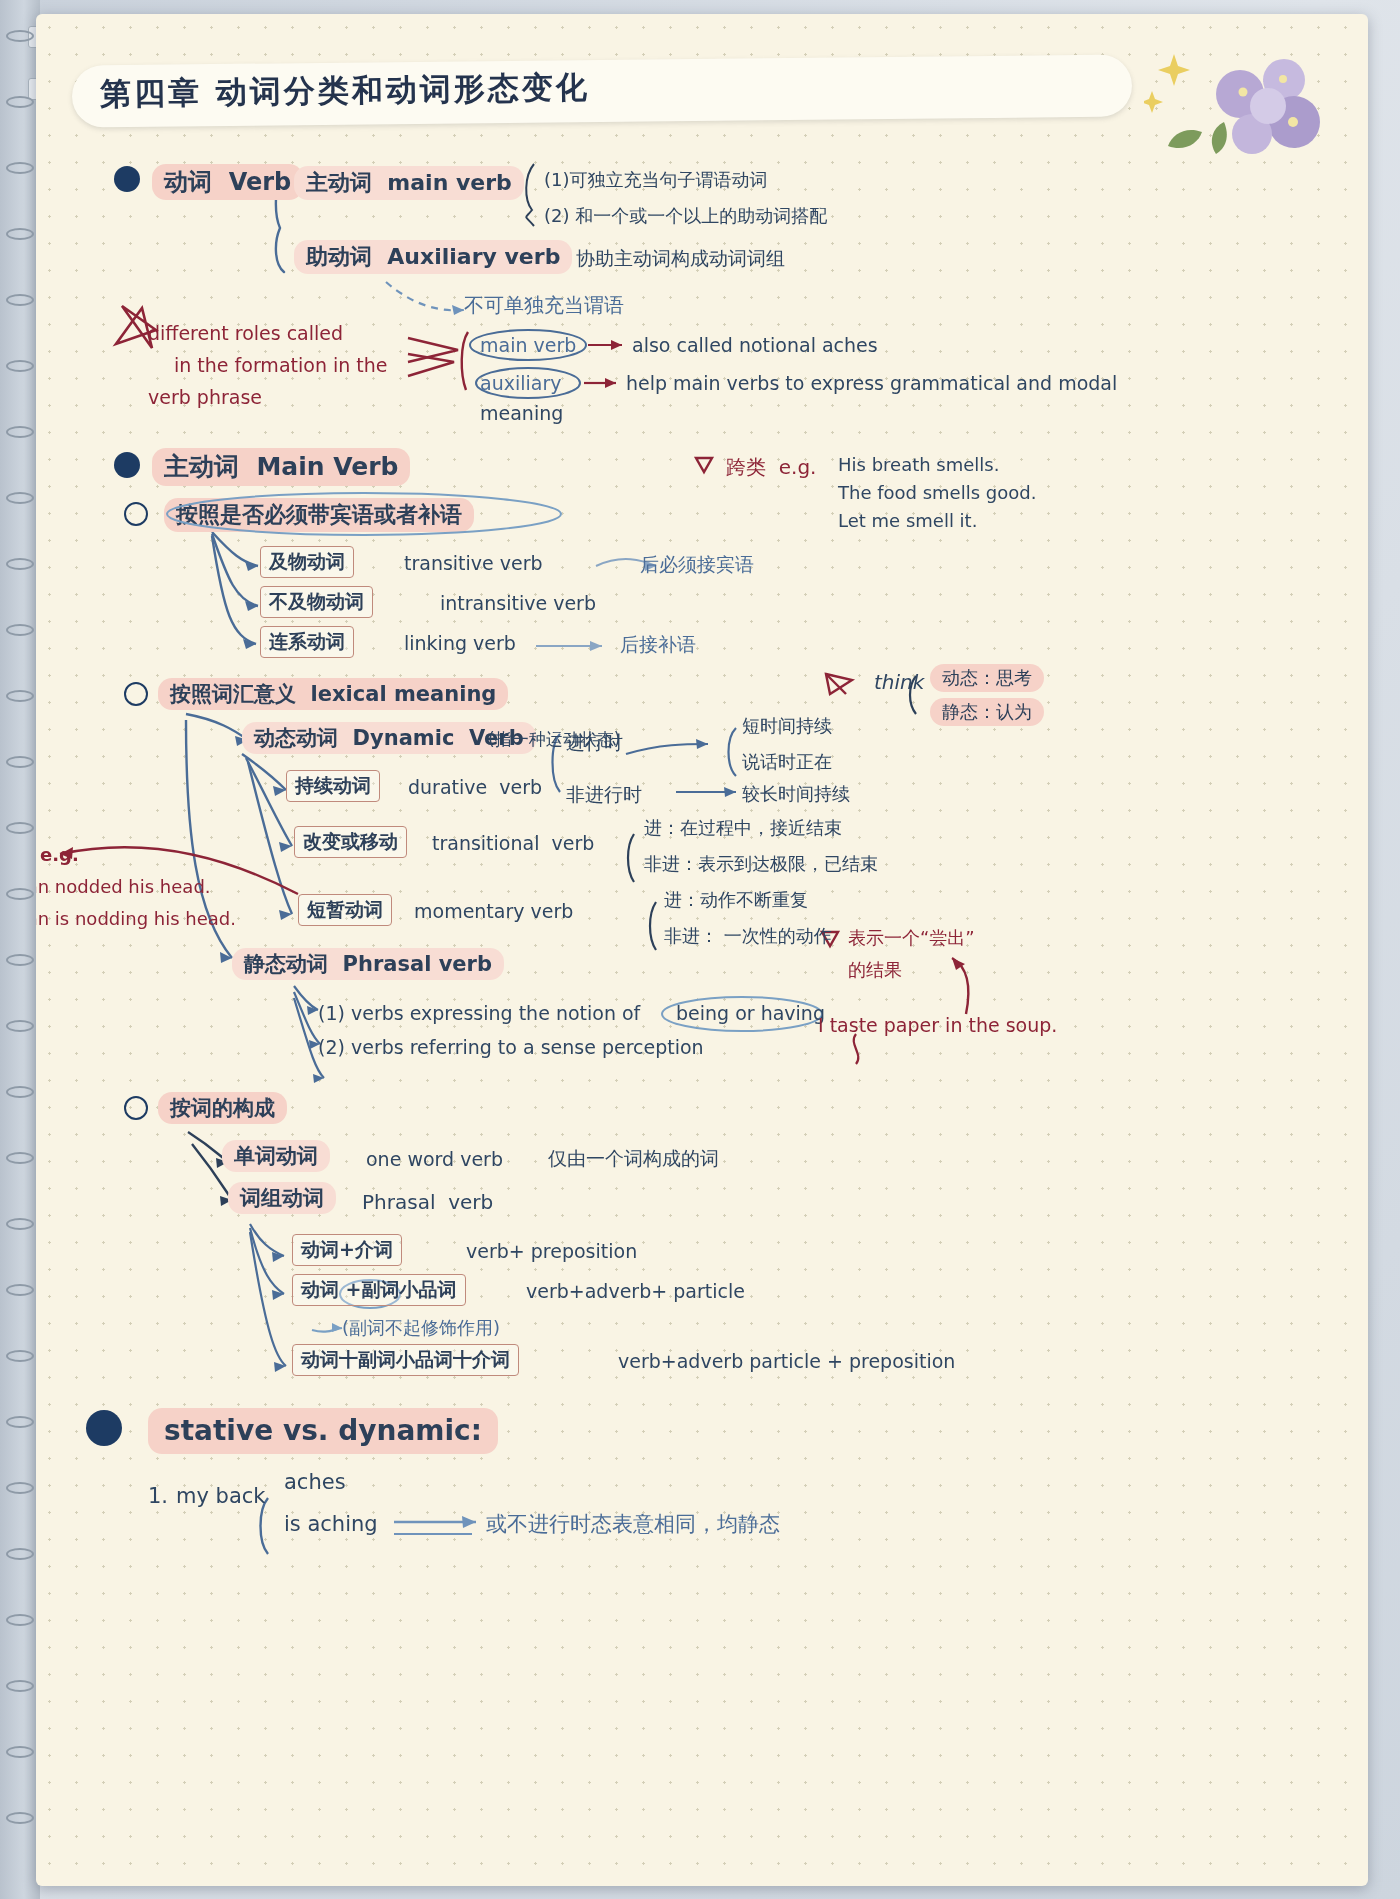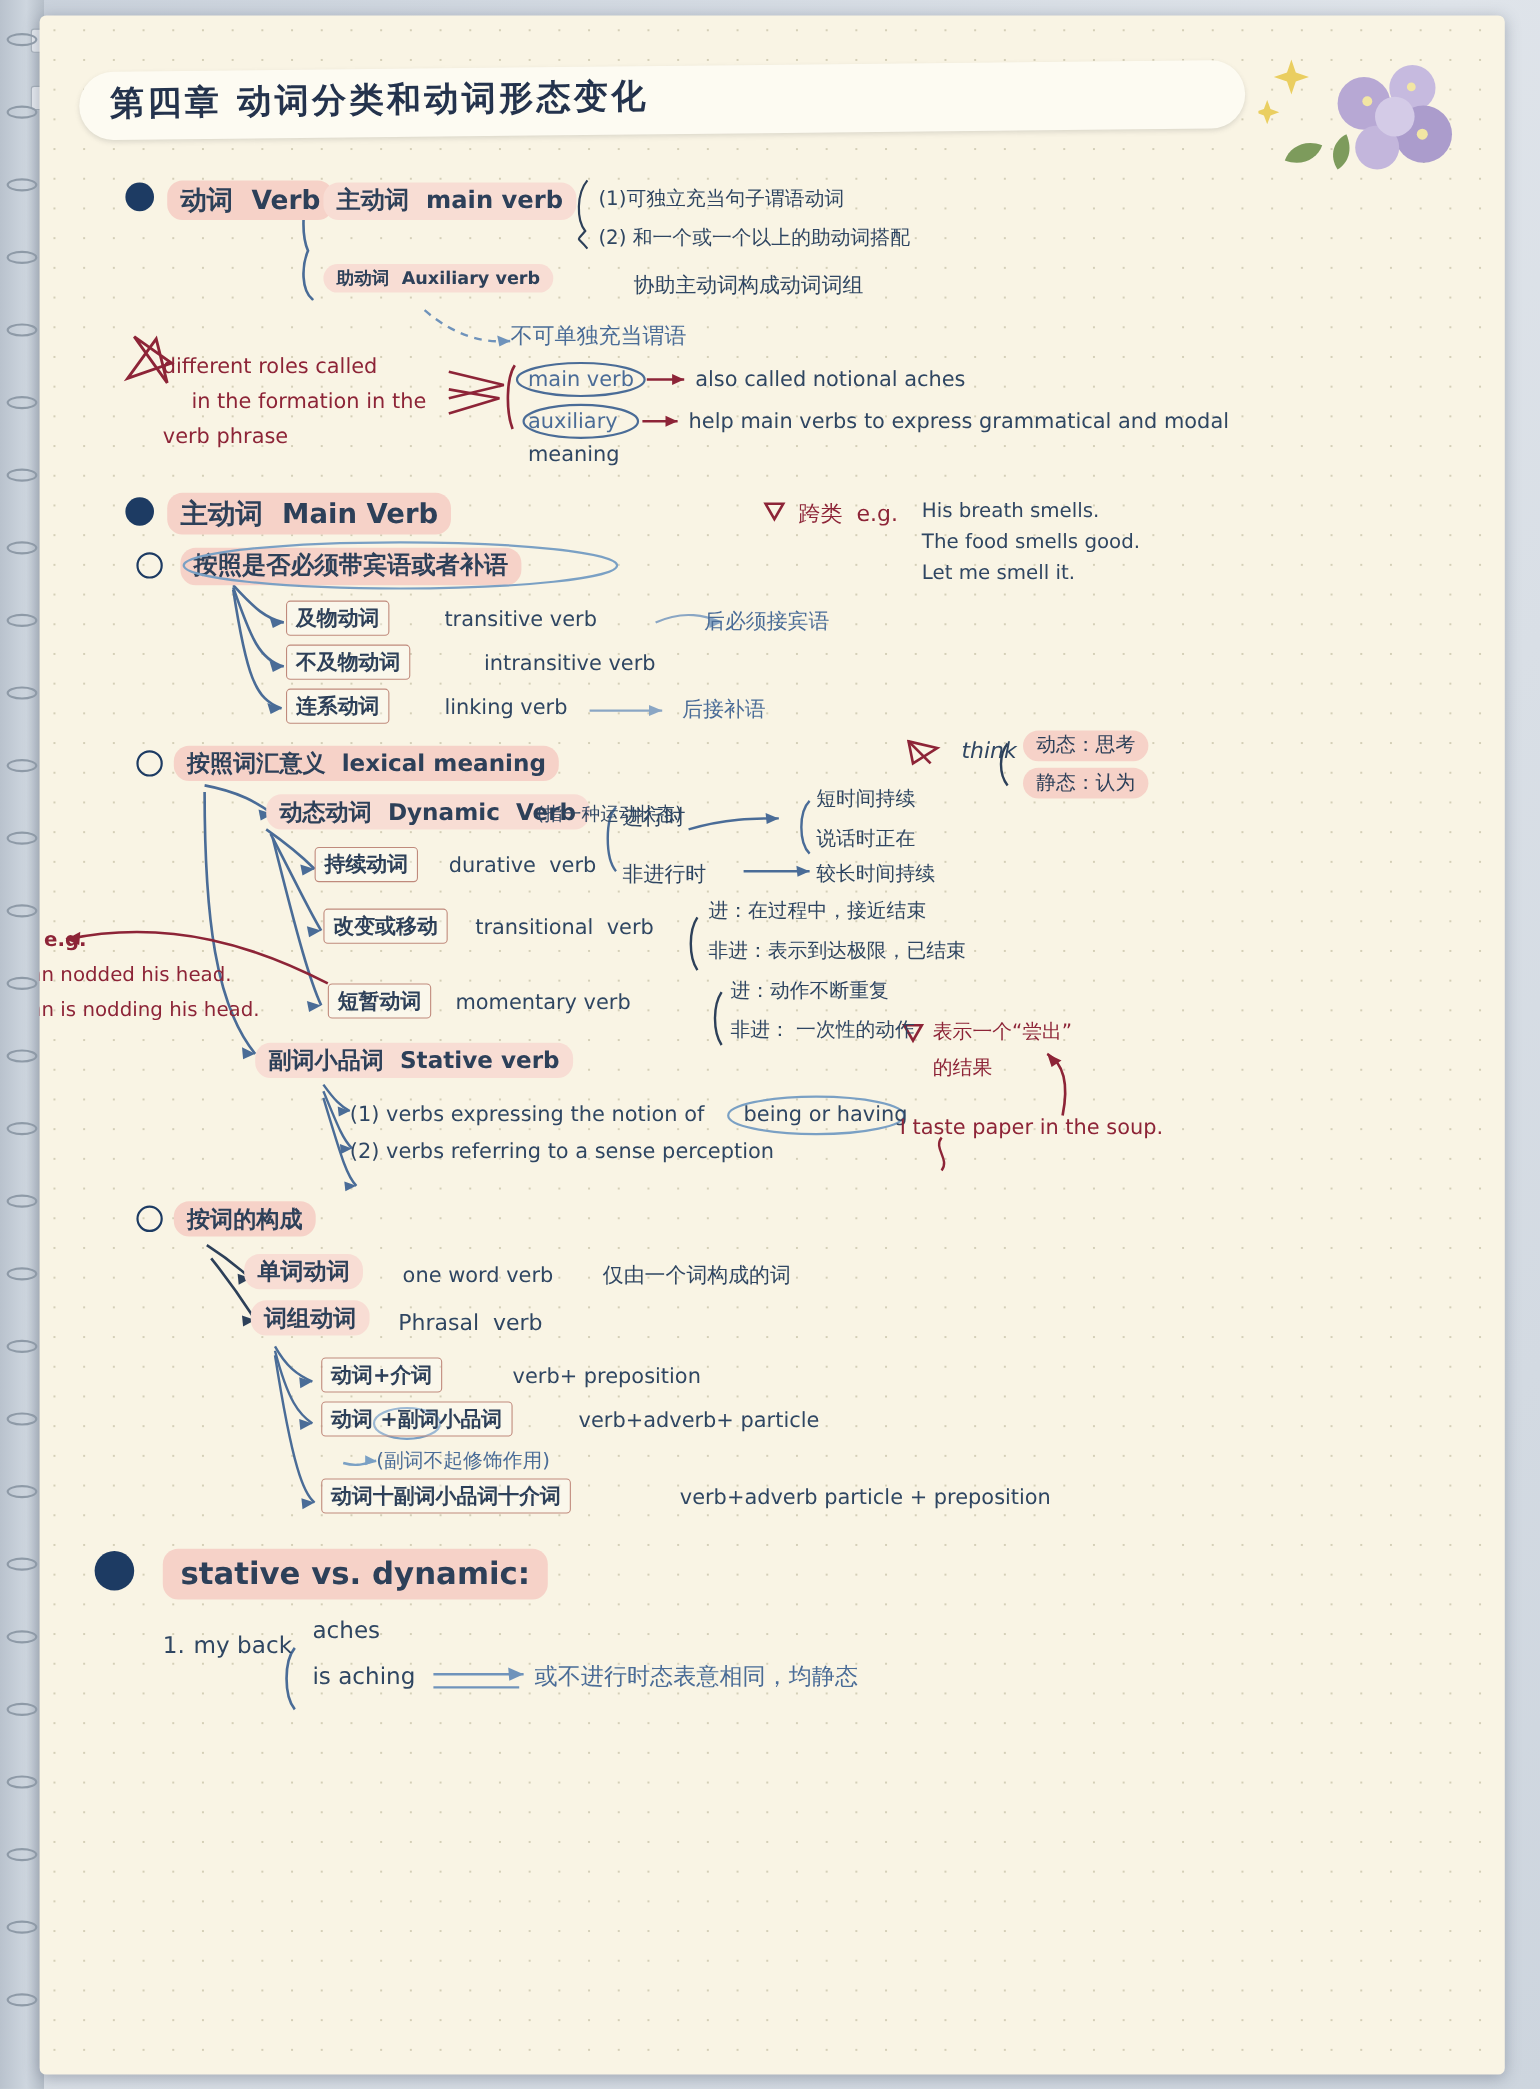--- a/index.html
+++ b/index.html
@@ -252,21 +252,21 @@
     <div class="pill pill-pink b" style="left:116px;top:150px;font-size:24px;">动词  Verb</div>
 
     <div class="pill pill-pink-l b" style="left:258px;top:152px;font-size:22px;">主动词  main verb</div>
     <div class="txt fs18" style="left:508px;top:154px;">(1)可独立充当句子谓语动词</div>
     <div class="txt fs18" style="left:508px;top:190px;">(2) 和一个或一个以上的助动词搭配</div>
 
     <svg class="ov">
       <path d="M498,150 C488,162 488,186 496,196 C488,206 488,200 498,212" stroke="#2d4059" fill="none" stroke-width="2"></path>
     </svg>
 
-    <div class="pill pill-pink-l b" style="left:258px;top:226px;font-size:16px;text-align:center;">助动词  Auxiliary verb</div>
+    <div class="pill pill-pink-l b" style="left:258px;top:226px;font-size:22px;text-align:center;">助动词  Auxiliary verb</div>
     <div class="txt fs19" style="left:540px;top:232px;">协助主动词构成动词词组</div>
     <div class="txt txt-blue fs20" style="left:428px;top:278px;">不可单独充当谓语</div>
 
     <div class="txt txt-red fs19" style="left:112px;top:308px;">different roles called</div>
     <div class="txt txt-red fs19" style="left:112px;top:340px;margin-left:26px;">in the formation in the</div>
     <div class="txt txt-red fs19" style="left:112px;top:372px;">verb phrase</div>
 
     <div class="txt txt-blue fs19" style="left:444px;top:320px;">main verb</div>
     <div class="txt fs19" style="left:596px;top:320px;">also called notional aches</div>
     <div class="txt txt-blue fs19" style="left:444px;top:358px;">auxiliary</div>
@@ -324,21 +324,21 @@
 
     <div class="box b" style="left:262px;top:880px;">短暂动词</div>
     <div class="txt fs19" style="left:378px;top:886px;">momentary verb</div>
     <div class="txt fs18" style="left:628px;top:874px;">进：动作不断重复</div>
     <div class="txt fs18" style="left:628px;top:910px;">非进： 一次性的动作</div>
 
     <div class="txt txt-red fs18 b" style="left:4px;top:830px;">e.g.</div>
     <div class="txt txt-red fs18" style="left:-26px;top:862px;">John nodded his head.</div>
     <div class="txt txt-red fs18" style="left:-26px;top:894px;">John is nodding his head.</div>
 
-    <div class="pill pill-pink-l b" style="left:196px;top:934px;font-size:21px;">副词小品词  Stative verb</div>
+    <div class="pill pill-pink-l b" style="left:196px;top:934px;font-size:21px;">静态动词  Phrasal verb</div>
 
     <div class="txt fs19" style="left:282px;top:988px;">(1) verbs expressing the notion of</div>
     <div class="txt fs19" style="left:640px;top:988px;">being or having</div>
     <div class="txt fs19" style="left:282px;top:1022px;">(2) verbs referring to a sense perception</div>
 
     <div class="txt txt-red fs18" style="left:812px;top:912px;">表示一个“尝出”</div>
     <div class="txt txt-red fs18" style="left:812px;top:944px;">的结果</div>
     <div class="txt txt-red fs19" style="left:782px;top:1000px;">I taste paper in the soup.</div>
 
     <div class="dot-hollow" style="left:88px;top:1082px;"></div>

